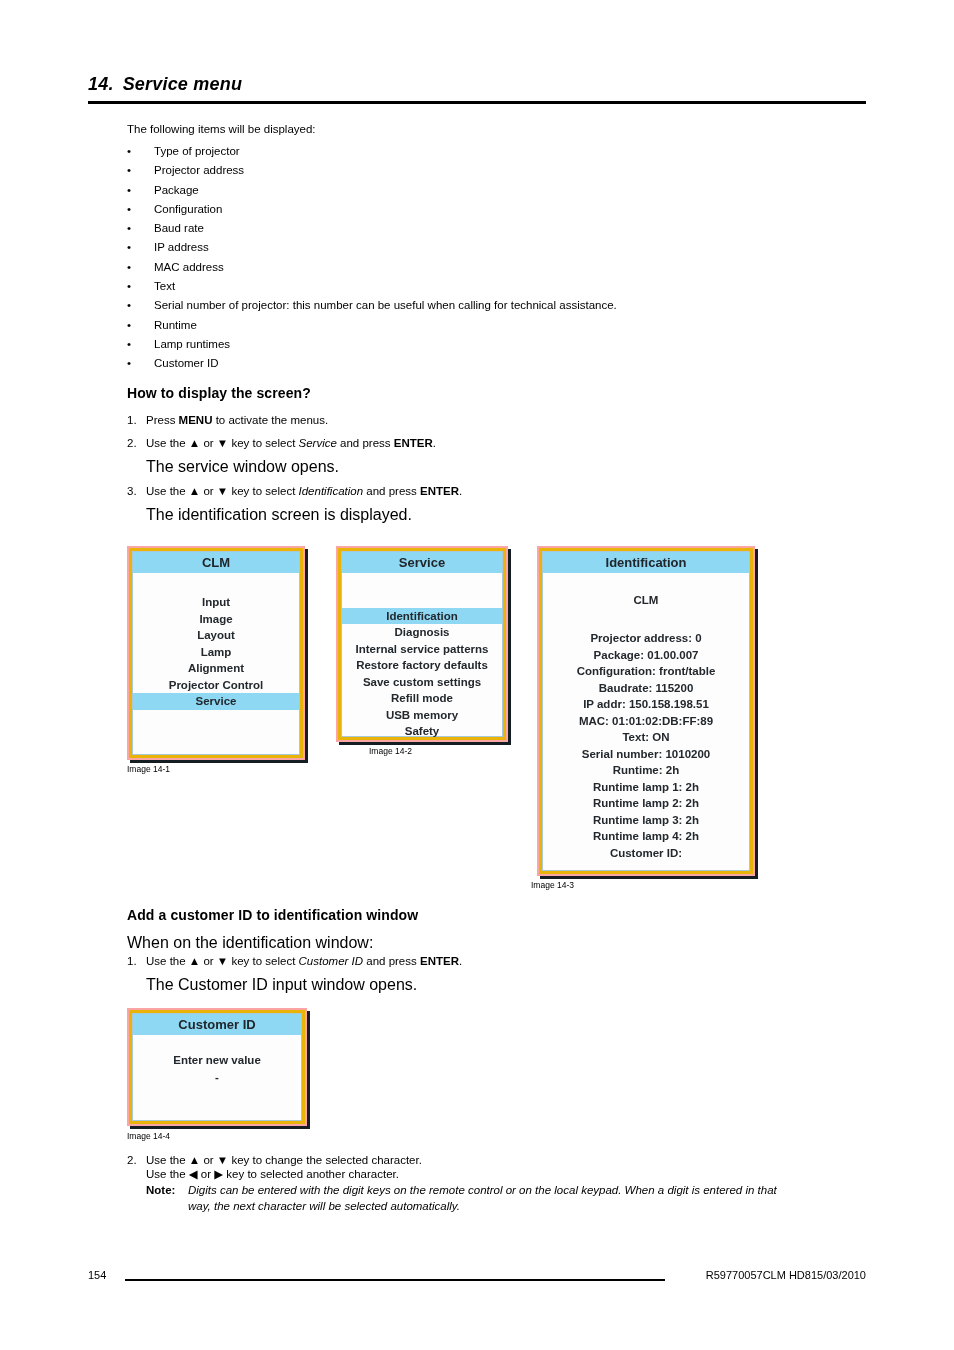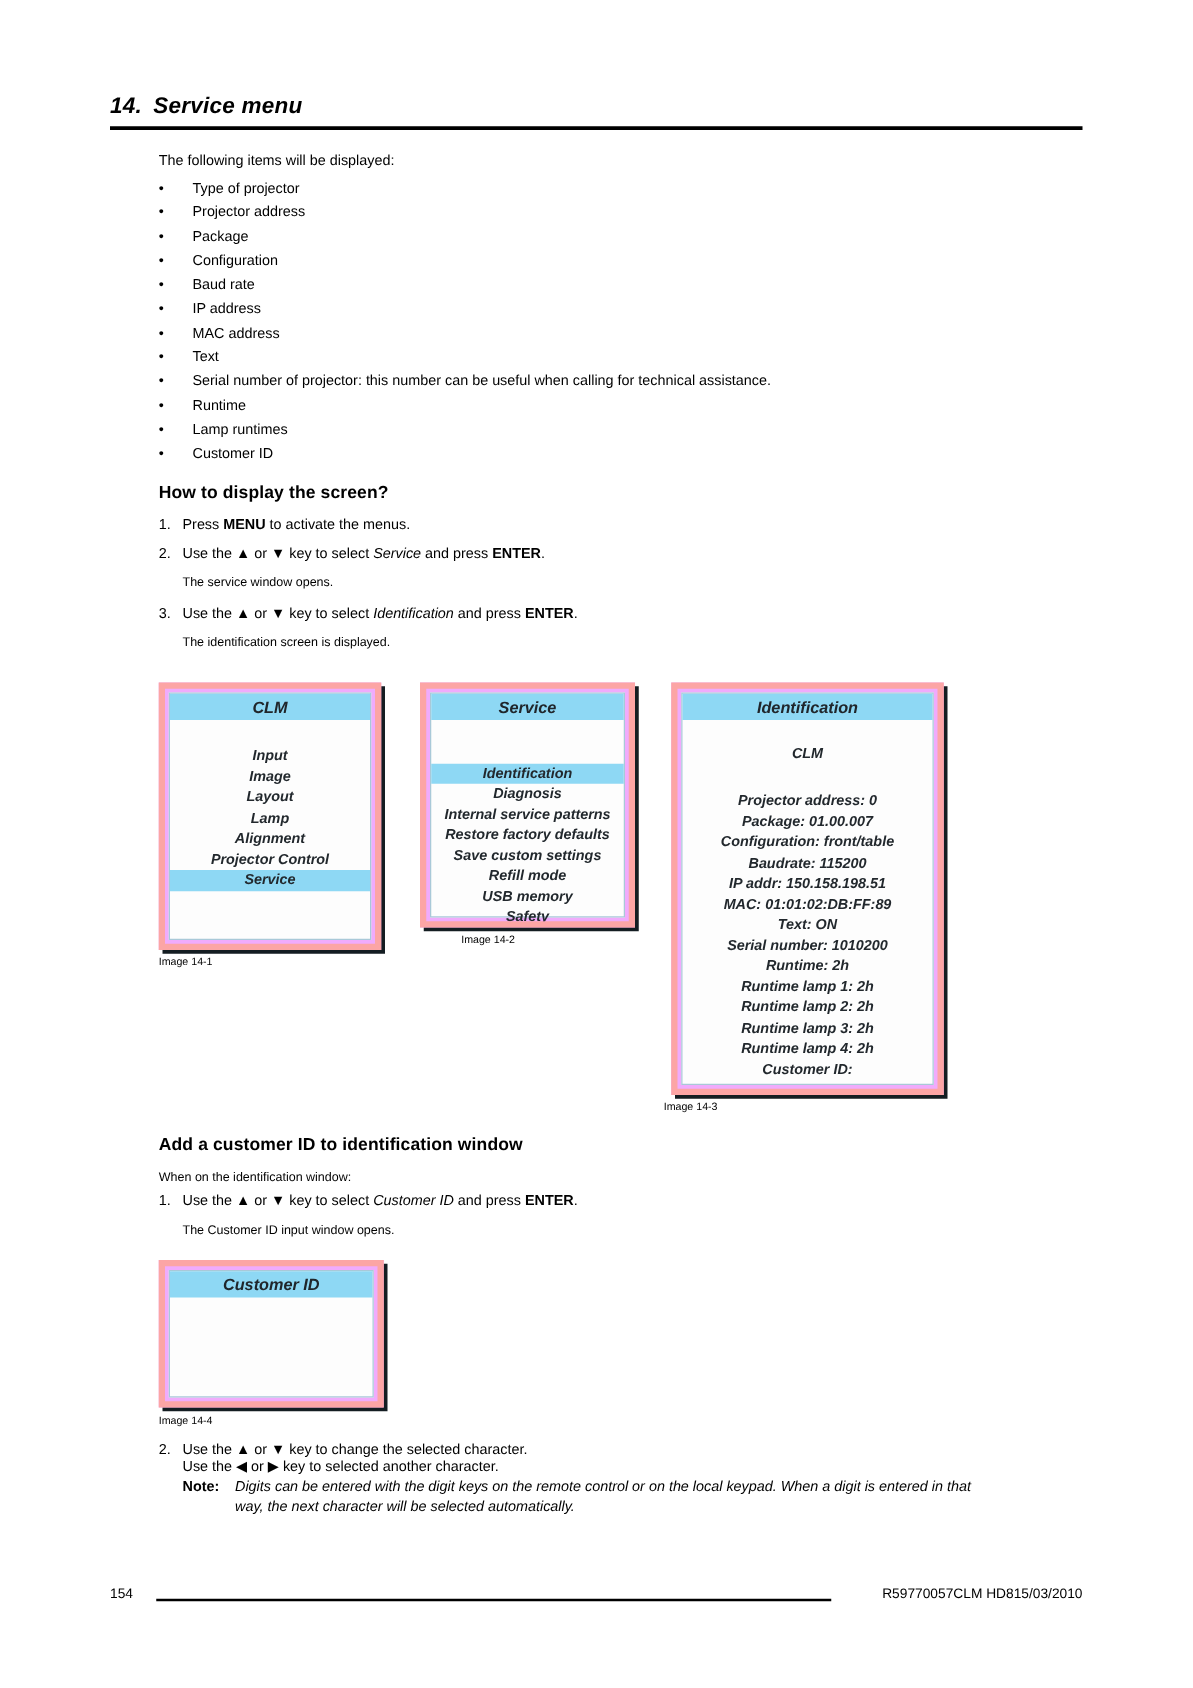--- a/index.html
+++ b/index.html
@@ -87,37 +87,36 @@
   
   .step {
     position: absolute;
     font-size: 11.5px;
     line-height: 16px;
     white-space: nowrap;
   }
   .step .n { display: inline-block; width: 19px; }
   .sub-note {
     position: absolute;
-    font-size: 10px;
+    font-size: 16px;
     line-height: 16px;
     white-space: nowrap;
     text-align: right;
   }
   b.k { font-weight: bold; }
   i.em { font-style: italic; }
 
   
   .osd {
     position: absolute;
-    background: #f0abfc;
-    border: 5px solid #fca5a5;
+    background: #eab308;
+    border: 2px solid #fca5a5;
     box-shadow: 3px 3px 0 0 #141d22;
     box-sizing: border-box;
     overflow: hidden;
-    font-style: italic;
   }
   .osd-inner {
     position: absolute;
     inset: 3px;
     border: 1px solid #a9c9d8;
     background: #fdfdfd;
     box-sizing: border-box;
   }
   .osd-title {
     position: absolute;
@@ -325,20 +324,24 @@
 
   <div class="step" style="left:127px; top:953px;">
     <span class="n">1.</span><span>Use the ▲ or ▼ key to select </span><i class="em">Customer ID</i><span> and press </span><b class="k">ENTER</b><span>.</span>
   </div>
 
   <div class="sub-note" style="left:146px; top:977px;">The Customer ID input window opens.</div>
 
   <div class="osd" id="osd-cust" style="left:127px; top:1008px; width:180px; height:118px;">
     <div class="osd-inner">
       <div class="osd-title">Customer ID</div>
+      <div class="osd-body" style="top:38px;">
+        <span class="osd-item">Enter new value</span>
+        <span class="osd-item">-</span>
+      </div>
     </div>
   </div>
   <div class="caption" style="left:127px; top:1131px;">Image 14-4</div>
 
   <div class="step" style="left:127px; top:1152px;">
     <span class="n">2.</span><span>Use the ▲ or ▼ key to change the selected character.</span>
   </div>
   <div class="step" style="left:146px; top:1166px;">
     <span>Use the ◀ or ▶ key to selected another character.</span>
   </div>

